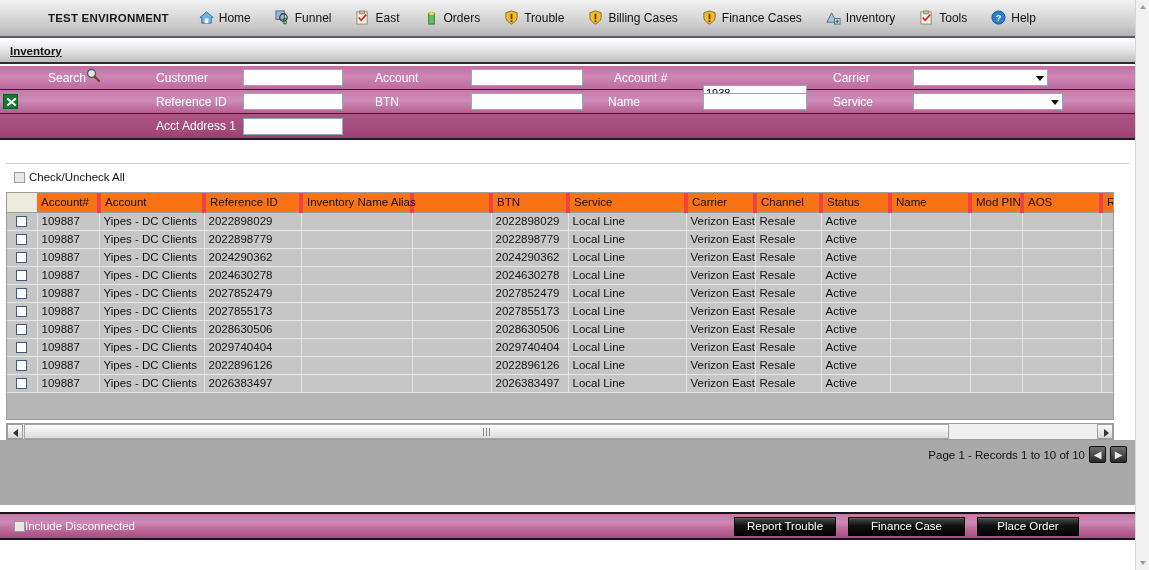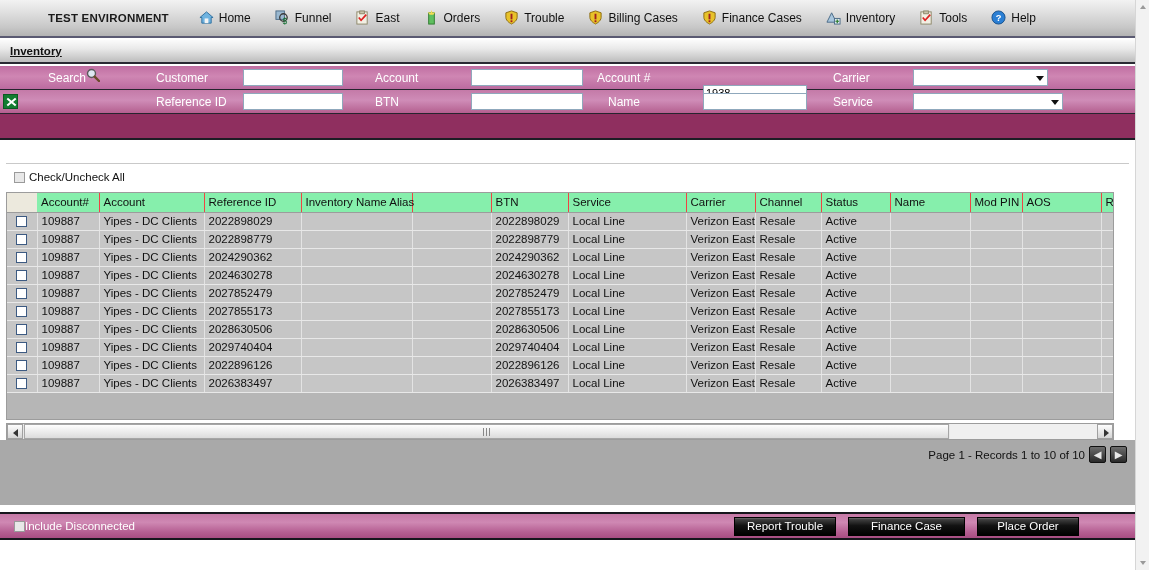--- a/index.html
+++ b/index.html
@@ -106,21 +106,21 @@
   }
   .cbx.gray { background:#e8e8e8; border:1px solid #9a9a9a; }
 
   
   .gridwrap {
     position:absolute; left:6px; top:192px; width:1108px; height:228px;
     border:1px solid #9c9c9c; background:#b6b6b6; overflow:hidden;
   }
   table.grid { border-collapse:collapse; width:100%; table-layout:fixed; }
   table.grid th {
-    background:#86efac; border-right:1px solid #ef4444; border-bottom:1px solid #9c9c9c;
+    background:#f97316; border-right:4px solid #ef4444; border-bottom:1px solid #9c9c9c;
     font-weight:normal; font-size:11.5px; text-align:left; padding:3px 4px; color:#111;
     height:19px; white-space:nowrap;
   }
   table.grid td {
     background:#c6c6c6; border-right:1px solid #e3e3e3; border-bottom:1px solid #e8e8e8;
     font-size:11.5px; padding:2px 4px; height:18px; color:#111; white-space:nowrap;
     overflow:hidden;
   }
   table.grid td.cb { text-align:center; padding:0; }
   .rowcbx { width:11px;height:11px;border:1px solid #3c5a82;background:#fff;display:inline-block; cursor:pointer; vertical-align:middle;}
@@ -299,21 +299,21 @@
         <span class="searchlbl">Search</span>
         <svg width="14" height="14" viewBox="0 0 14 14" style="margin-left:-16px;margin-top:-6px;">
           <circle cx="5.5" cy="5.5" r="4" fill="#dfe8f2" stroke="#5a5a5a" stroke-width="1.4"></circle>
           <line x1="8.6" y1="8.6" x2="13" y2="13" stroke="#6b4b2a" stroke-width="2.4" stroke-linecap="round"></line>
         </svg>
       </div>
       <div class="flbl fld-cust">Customer</div>
       <input class="txtin" style="width: 100px;" value="">
       <div class="flbl" style="width:128px;padding-left:32px;">Account</div>
       <input class="txtin" style="width: 112px;" value="">
-      <div class="flbl" style="width:120px;padding-left:14px;">Account #</div>
+      <div class="flbl" style="width:120px;padding-left:31px;">Account #</div>
       <input class="txtin" style="width: 104px; margin-top: 31px;" value="1938">
       <div class="flbl" style="width:106px;padding-left:26px;">Carrier</div>
       <div class="sel" style="width:135px;">
           <span class="arrow"></span>
         </div>
     </div>
 
     <div class="srow r2">
       <div class="scell-icon">
         <div class="excel-ico"></div>
@@ -323,20 +323,25 @@
       <div class="flbl" style="width:128px;padding-left:32px;">BTN</div>
       <input class="txtin" style="width: 112px;" value="">
       <div class="flbl" style="width:120px;padding-left:25px;">Name</div>
       <input class="txtin" style="width: 104px;" value="">
       <div class="flbl" style="width:106px;padding-left:26px;">Service</div>
       <div class="sel" style="width:150px;">
           <span class="arrow"></span>
         </div>
     </div>
 
+    <div class="srow r3">
+      <div class="scell-icon"></div>
+      <div class="flbl fld-cust">Acct Address 1</div>
+      <input class="txtin" style="width: 100px;" value="">
+    </div>
   </div>
 
   <div class="hr-line"></div>
 
   <div class="chkall">
     <span class="cbx gray"></span>
     <span>Check/Uncheck All</span>
   </div>
 
   <div class="gridwrap">

